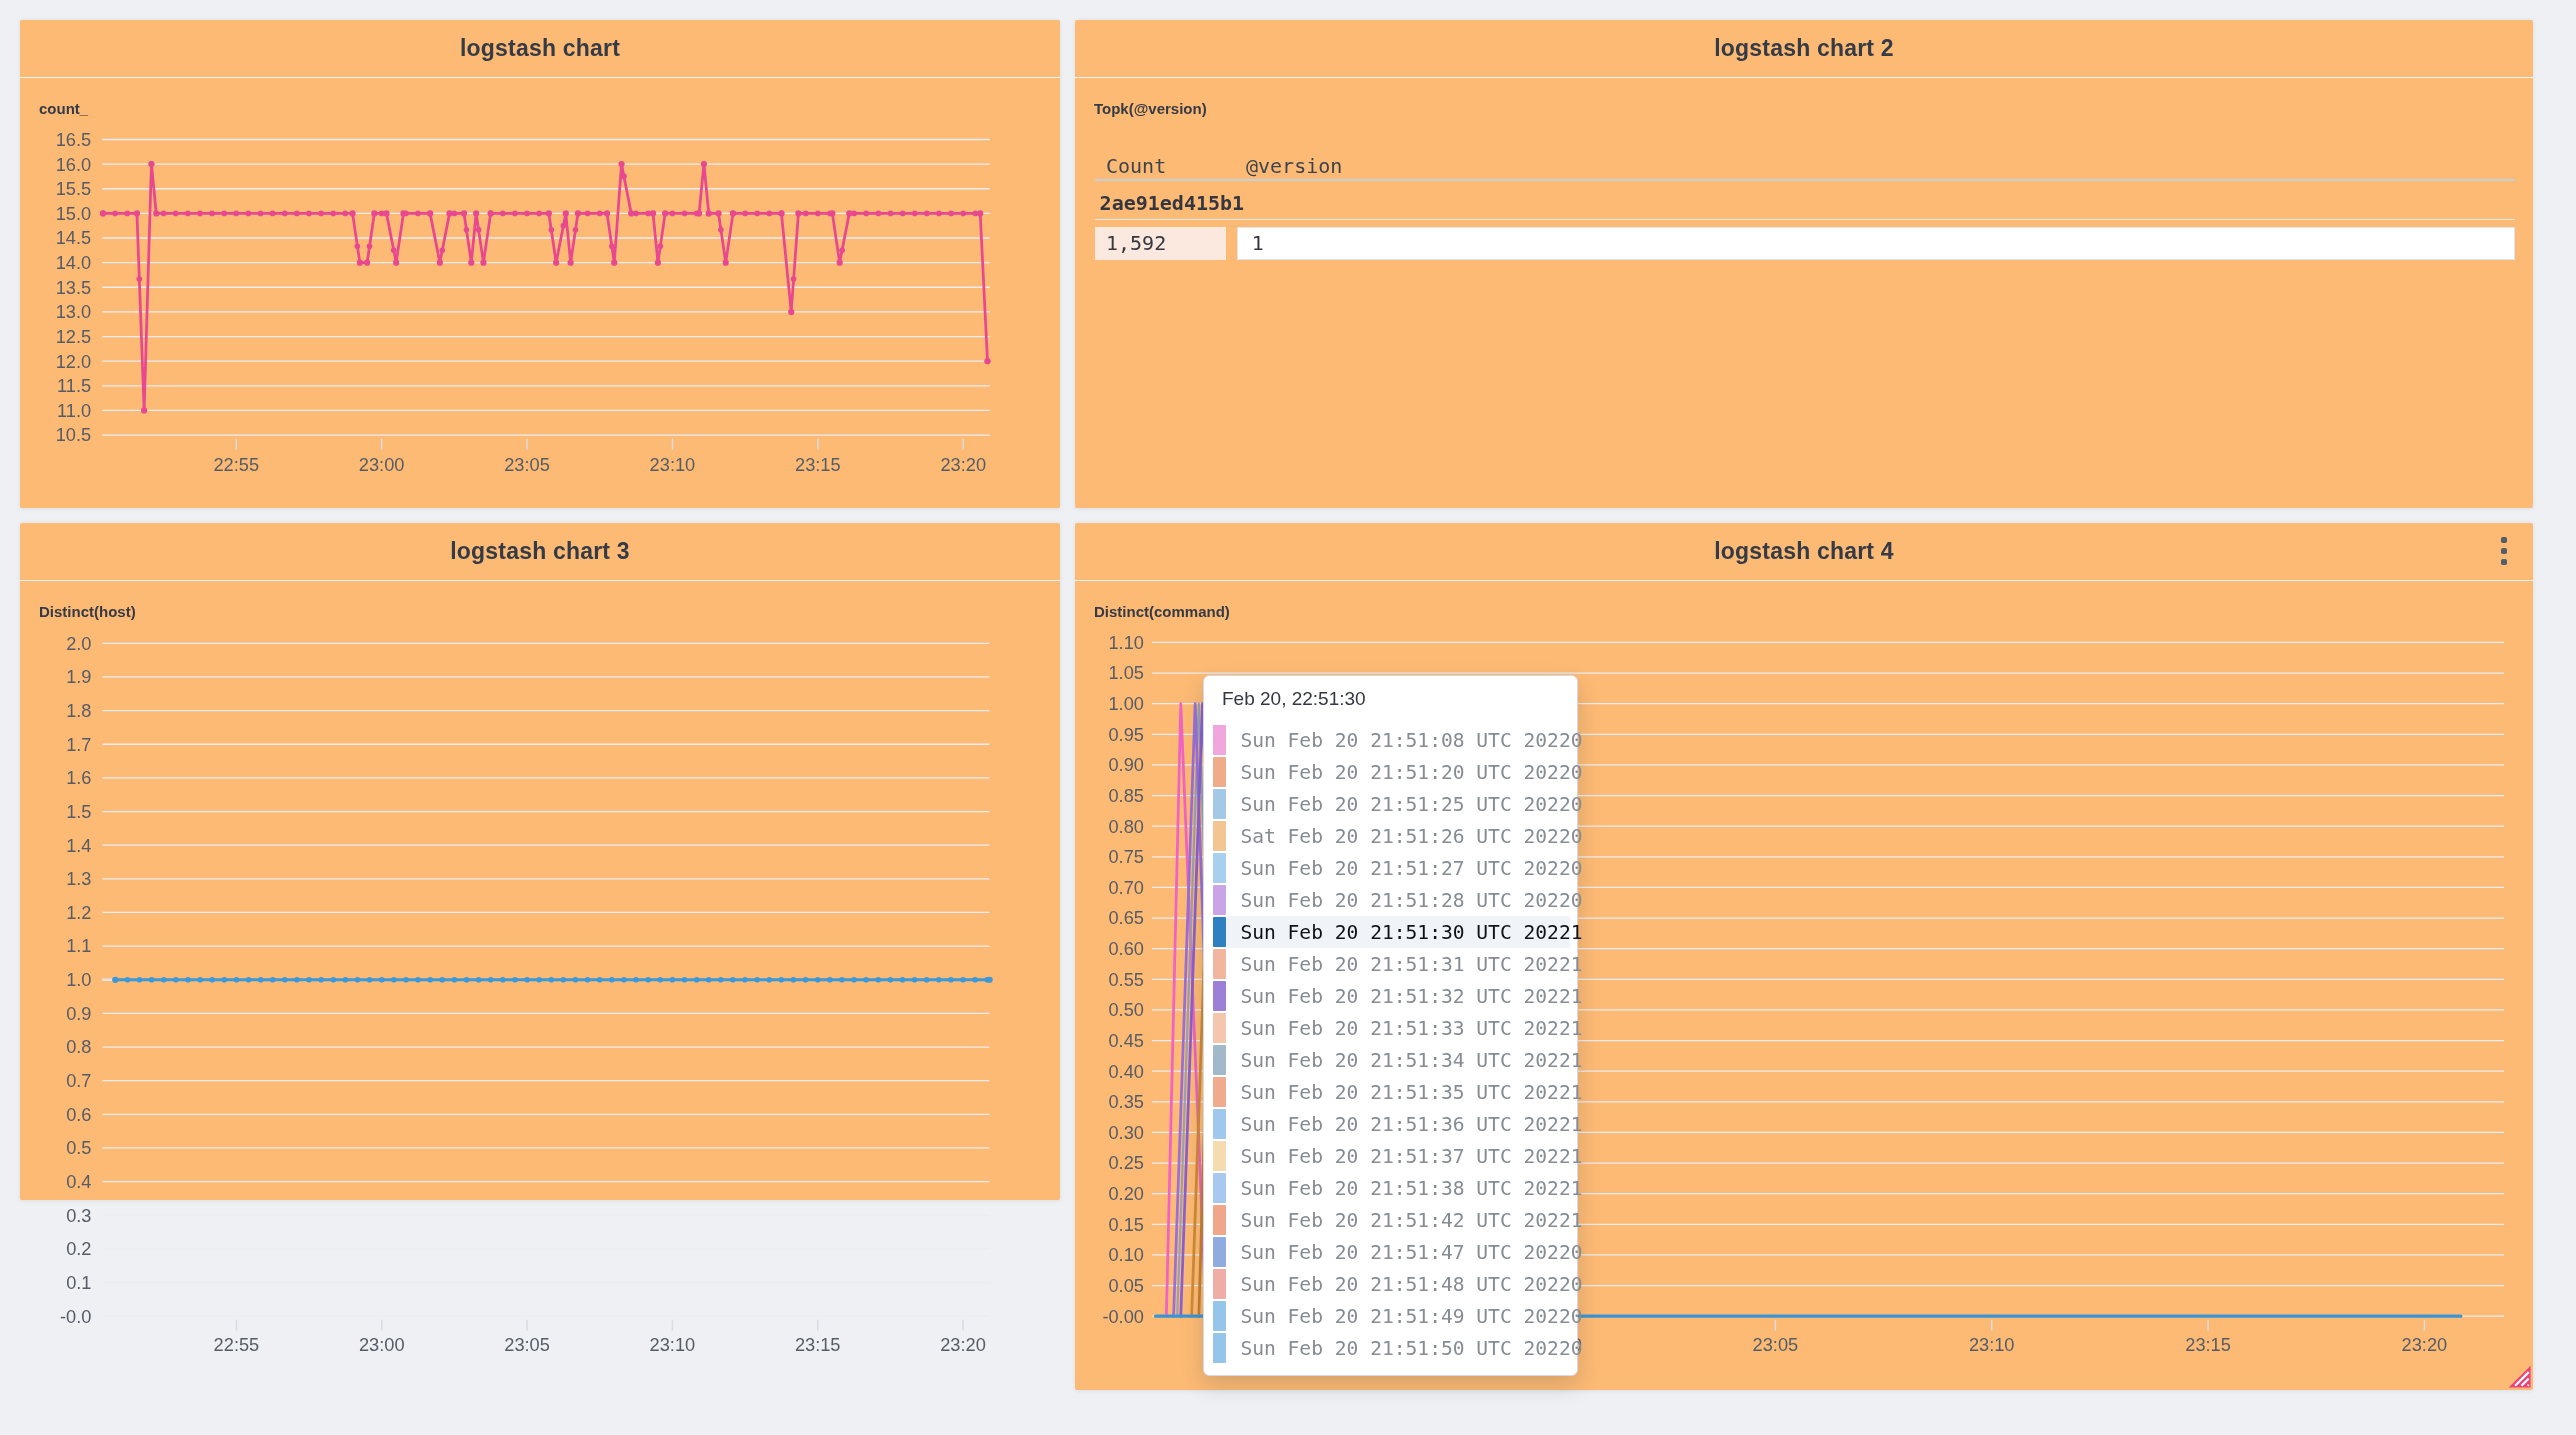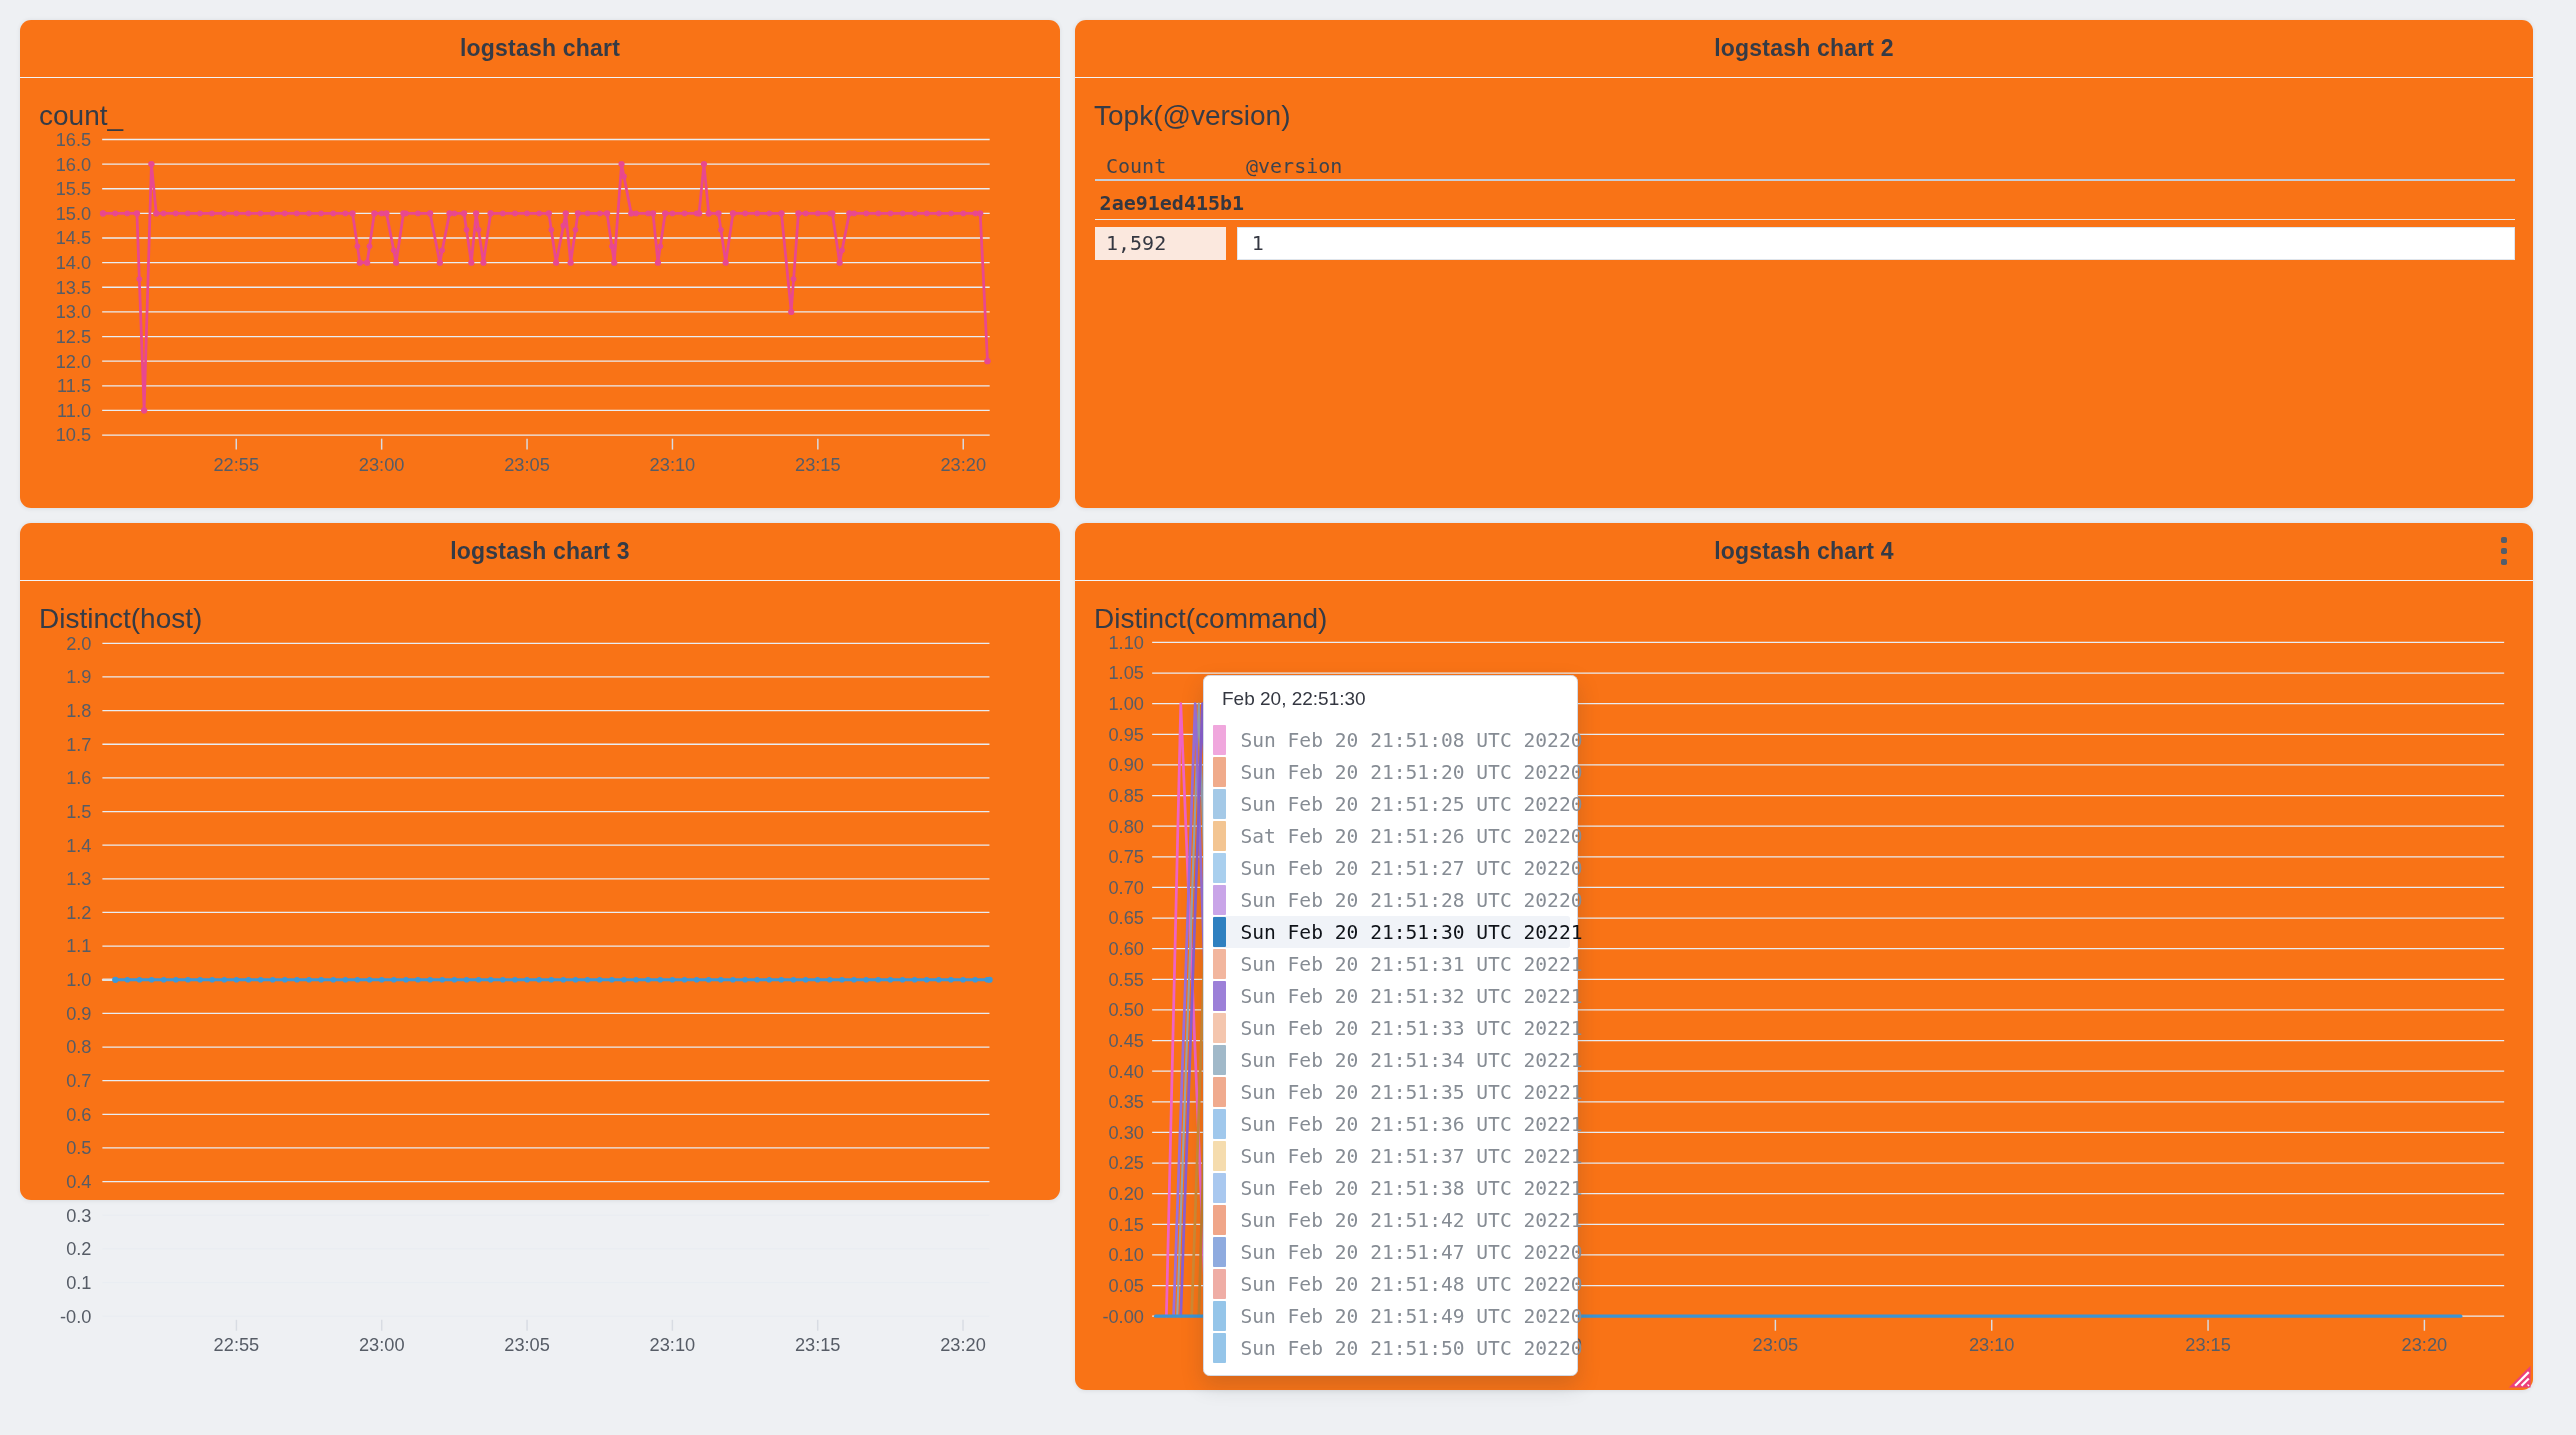--- a/index.html
+++ b/index.html
@@ -3,34 +3,34 @@
 <meta charset="utf-8">
 <style>
   html,body{margin:0;padding:0}
   body{
     width:2576px;height:1436px;position:relative;
     background:#eef0f3;
     font-family:"Liberation Sans", sans-serif;
     overflow:hidden;
   }
   .panel{
-    position:absolute;background:#f97316;border-radius:11px;
+    position:absolute;background:#fdba74;border-radius:2px;
     box-shadow:0 0.9px 4.6px rgba(35,44,56,.09);
   }
   #p1{left:20px;top:20px;width:1040px;height:488px}
   #p2{left:1075px;top:20px;width:1458px;height:488px}
   #p3{left:20px;top:523px;width:1040px;height:677px}
   #p4{left:1075px;top:523px;width:1458px;height:867px}
   .panel-header{
     height:57px;display:flex;align-items:center;justify-content:center;
     border-bottom:1.8px solid #f2f4f7;position:relative;
   }
   .panel-title{margin:0;font-size:23px;font-weight:600;color:#353b46;letter-spacing:0.2px}
   .panel-body{position:absolute;left:0;top:0;right:0;bottom:0;}
-  .metric-label{position:absolute;left:19px;top:80px;font-size:28px;font-weight:400;color:#353b46}
+  .metric-label{position:absolute;left:19px;top:80px;font-size:15px;font-weight:700;color:#353b46}
   svg.chart{position:absolute;left:0;top:0;pointer-events:none}
   .ytick{font:20px "Liberation Sans",sans-serif;fill:#565c66;text-anchor:end}
   .xtick{font:20px "Liberation Sans",sans-serif;fill:#565c66;text-anchor:middle}
 
   
   .t2-headrow{position:absolute;top:133px;left:0;right:0;height:27px;font:20px "DejaVu Sans Mono",monospace;color:#3d434d}
   .t2-col-count{position:absolute;left:31px;top:0;line-height:27px}
   .t2-col-version{position:absolute;left:171px;top:0;line-height:27px}
   .t2-divider{position:absolute;left:20px;right:18px;top:159px;height:1.8px;background:#c7ced8}
   .t2-group{position:absolute;left:24.6px;top:170px;font:700 20px "DejaVu Sans Mono",monospace;color:#343741;line-height:27px}

